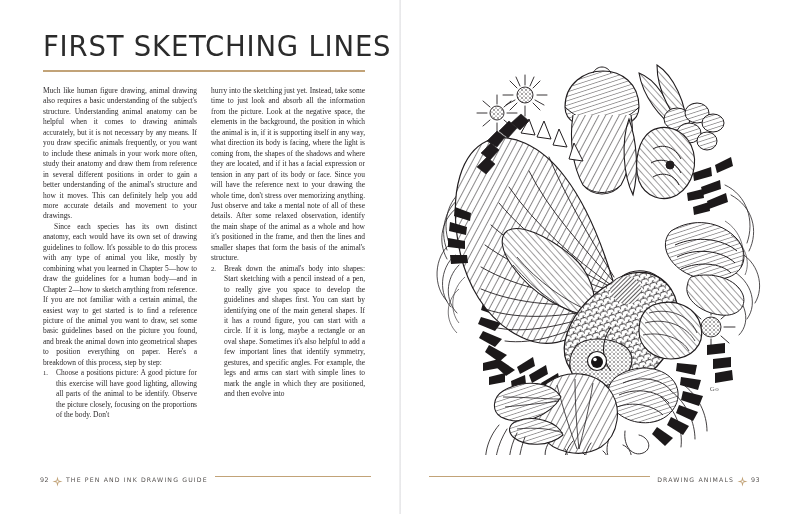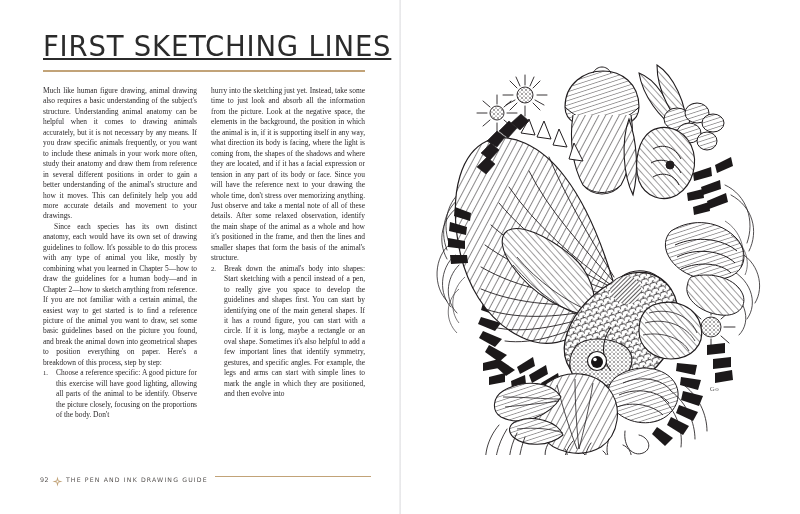--- a/index.html
+++ b/index.html
@@ -41,21 +41,20 @@
     position: absolute;
     left: 43px; top: 32px;
     width: 330px;
     font-family: "DejaVu Sans", sans-serif;
     font-weight: 400;
     font-size: 27.5px;
     letter-spacing: 0.8px;
     color: #2b2b2b;
     line-height: 1.05;
     white-space: nowrap;
-    text-decoration: underline;
   }
   .title-rule {
     position: absolute;
     left: 43px; top: 70px;
     width: 322px; height: 1.6px;
     background: #c2a378;
   }
 
   
   .columns {
@@ -171,21 +170,21 @@
     <div class="chapter-title">FIRST SKETCHING LINES</div>
     <div class="title-rule"></div>
 
     <div class="columns">
 
       <div class="col">
         <p class="no-indent">Much like human figure drawing, animal drawing also requires a basic understanding of the subject's structure. Understanding animal anatomy can be helpful when it comes to drawing animals accurately, but it is not necessary by any means. If you draw specific animals frequently, or you want to include these animals in your work more often, study their anatomy and draw them from reference in several different positions in order to gain a better understanding of the animal's structure and how it moves. This can definitely help you add more accurate details and movement to your drawings.</p>
         <p>Since each species has its own distinct anatomy, each would have its own set of drawing guidelines to follow. It's possible to do this process with any type of animal you like, mostly by combining what you learned in Chapter 5—how to draw the guidelines for a human body—and in Chapter 2—how to sketch anything from reference. If you are not familiar with a certain animal, the easiest way to get started is to find a reference picture of the animal you want to draw, set some basic guidelines based on the picture you found, and break the animal down into geometrical shapes to position everything on paper. Here's a breakdown of this process, step by step:</p>
         <ol class="steps">
           <li>
-            <span class="num">1.</span><span class="lead">Choose a reference specific:</span><span> A good picture for this exercise will have good lighting, allowing all parts of the animal to be identify. Observe the picture closely, focusing on the proportions of the body. Don't</span>
+            <span class="num">1.</span><span class="lead">Choose a positions picture:</span><span> A good picture for this exercise will have good lighting, allowing all parts of the animal to be identify. Observe the picture closely, focusing on the proportions of the body. Don't</span>
           </li>
         </ol>
       </div>
 
       <div class="col">
         <p class="no-indent">hurry into the sketching just yet. Instead, take some time to just look and absorb all the information from the picture. Look at the negative space, the elements in the background, the position in which the animal is in, if it is supporting itself in any way, what direction its body is facing, where the light is coming from, the shapes of the shadows and where they are located, and if it has a facial expression or tension in any part of its body or face. Since you will have the reference next to your drawing the whole time, don't stress over memorizing anything. Just observe and take a mental note of all of these details. After some relaxed observation, identify the main shape of the animal as a whole and how it's positioned in the frame, and then the lines and smaller shapes that form the basis of the animal's structure.</p>
         <ol class="steps">
           <li>
             <span class="num">2.</span><span class="lead">Break down the animal's body into shapes:</span><span> Start sketching with a pencil instead of a pen, to really give you space to develop the guidelines and shapes first. You can start by identifying one of the main general shapes. If it has a round figure, you can start with a circle. If it is long, maybe a rectangle or an oval shape. Sometimes it's also helpful to add a few important lines that identify symmetry, gestures, and specific angles. For example, the legs and arms can start with simple lines to mark the angle in which they are positioned, and then evolve into</span>
           </li>
@@ -531,17 +530,28 @@
         <g stroke="#211d1f" stroke-width="0.7" fill="none" opacity="0.85">
           <path d="M300 176 C316 186 322 206 316 222"></path>
           <path d="M306 190 C320 200 326 216 320 230"></path>
           <path d="M40 232 C26 244 24 266 34 278"></path>
           <path d="M34 244 C20 256 20 276 32 288"></path>
         </g>
       </svg>
       <div class="sig">Go</div>
     </div>
 
+    <div class="footer footer-right">
+      <span class="foot-rule"></span>
+      <span class="foot-label">DRAWING ANIMALS</span>
+      <span class="ornament">
+        <svg viewBox="0 0 22 22" width="11" height="11" aria-hidden="true">
+          <path d="M11 1 L13.1 8.9 L21 11 L13.1 13.1 L11 21 L8.9 13.1 L1 11 L8.9 8.9 Z" fill="#c2a378"></path>
+          <circle cx="11" cy="11" r="1.9" fill="#ffffff"></circle>
+        </svg>
+      </span>
+      <span class="folio">93</span>
+    </div>
 
   </div>
 
   <div class="gutter"></div>
 </div>
 
 </body></html>

